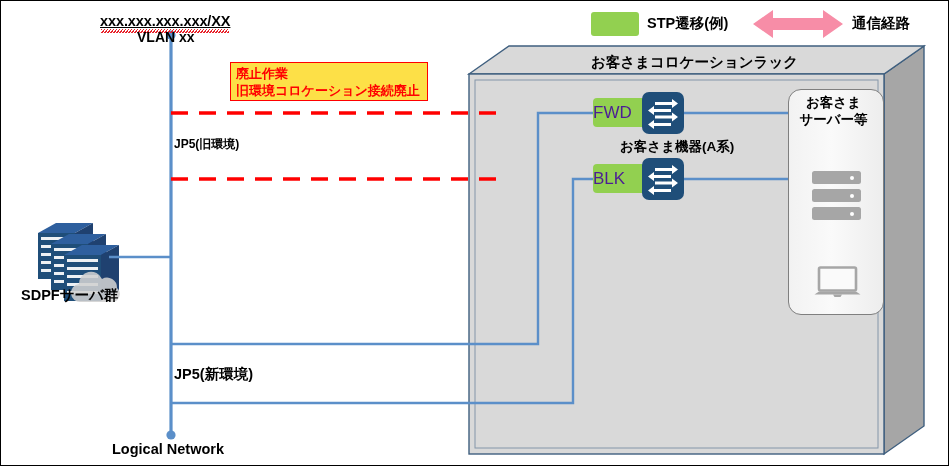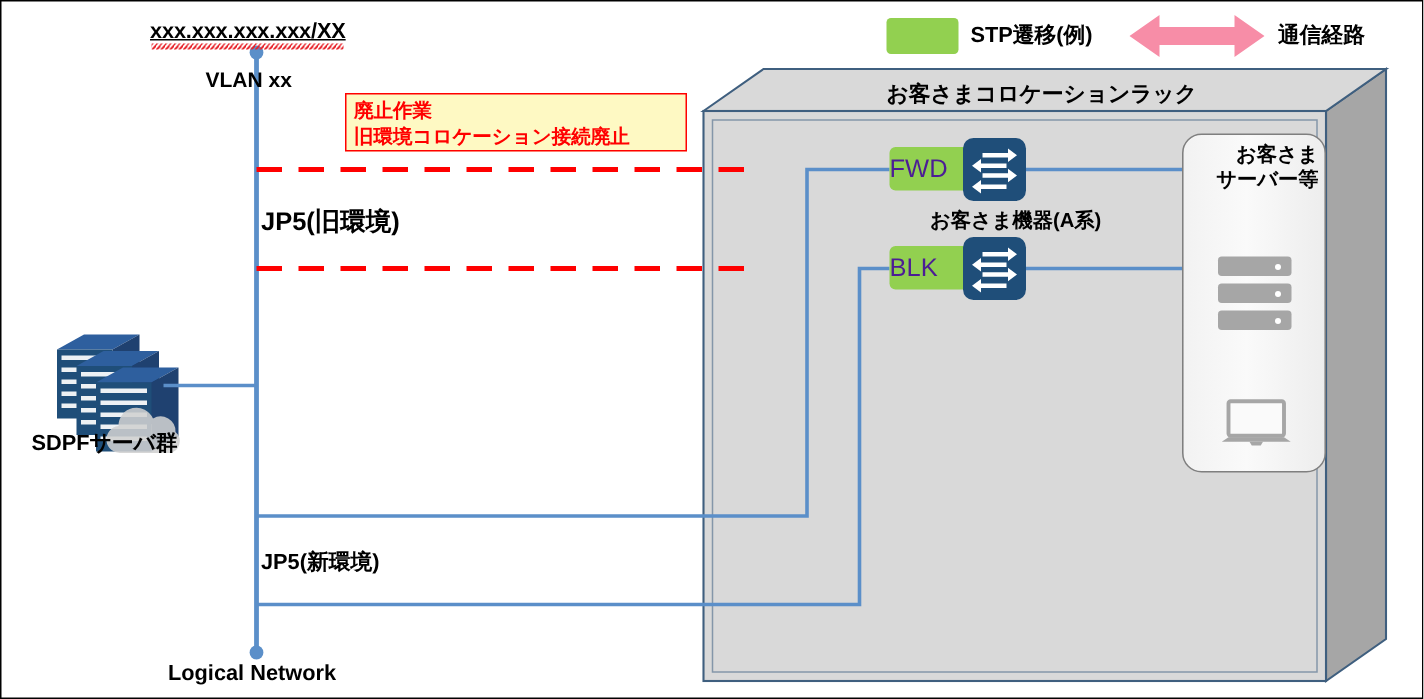--- a/index.html
+++ b/index.html
@@ -42,46 +42,46 @@
   }
   #ip-squiggle {
     position: absolute;
     left: 100px; top: 28px;
     width: 128px; height: 4px;
     background-image: repeating-linear-gradient(
       135deg, #e8222a 0 1.2px, transparent 1.2px 2.6px);
     background-size: 3px 4px;
   }
   #vlan-label {
-    left: 136px; top: 44px;
+    left: 136px; top: 28px;
     font-size: 14px;
   }
   #logical-network-label {
     left: 111px; top: 440px;
     font-size: 14.5px;
   }
   #jp5-old-label {
     left: 173px; top: 135px;
-    font-size: 17px;
+    font-size: 12px;
   }
   #jp5-new-label {
     left: 173px; top: 364px;
     font-size: 14.5px;
   }
   #sdpf-label {
     left: 20px; top: 285px;
     font-size: 14.5px;
   }
   
   #callout {
     position: absolute;
     left: 229px; top: 61px;
-    width: 228px; height: 39px;
+    width: 198px; height: 39px;
     border: 1.6px solid #ff0000;
-    background: #fef9c3;
+    background: #fde047;
     box-sizing: border-box;
     text-align: right;
   }
   #callout .cl {
     position: absolute;
     left: 5px;
     color: #ff0000;
     font-weight: bold;
     font-size: 13px;
     white-space: nowrap;
@@ -148,21 +148,21 @@
     width: 96px; height: 226px;
     background: linear-gradient(to right, #f2f2f2 0%, #fafafa 45%, #ededed 100%);
     border: 1.4px solid #7f7f7f;
     border-radius: 13px;
     box-sizing: border-box;
   }
   #server-title {
     position: absolute;
     left: 787px; top: 93px;
     width: 91px;
-    text-align: right;
+    text-align: center;
     font-size: 13.5px;
     font-weight: bold;
     line-height: 17px;
     color: #000;
   }
   #server-title span { display: block; }
   .srv-bar {
     position: absolute;
     left: 811px;
     width: 49px; height: 13px;

